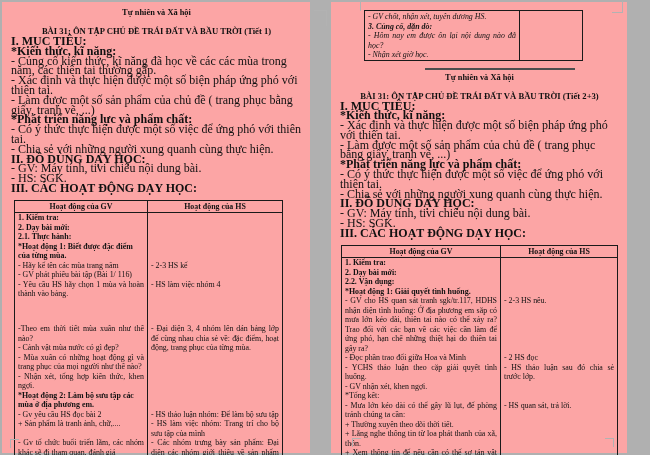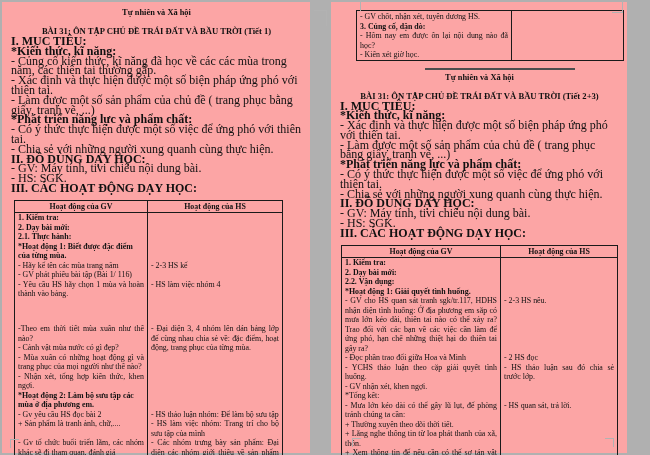--- a/index.html
+++ b/index.html
@@ -20,21 +20,21 @@
   .intro p.b { font-weight:bold; }
   .tbl { border:1px solid #1a1a1a; font-size:7.9px; line-height:9.5px; margin-top:6px; }
   .thead { display:flex; border-bottom:1px solid #1a1a1a; font-weight:bold; }
   .thead .cell { text-align:center; padding:1px 2px; }
   .trow { display:flex; }
   .cell { padding:0 3px; }
   .cell.gv { border-right:1px solid #1a1a1a; flex:none; }
   .cell.hs { flex:1; }
   .tbl-p1  { margin-left:3px;  width:269px; }
   .tbl-p1  .gv { width:133px; }
-  .tbl-p2c { margin-left:16px; width:268px; margin-top:2px; }
+  .tbl-p2c { margin-left:24px; width:219px; margin-top:2px;font-style:italic; }
   .tbl-p2c .gv { width:155px; }
   .tbl-p2m { margin-left:1px;  width:277px; }
   .tbl-p2m .gv { width:159px; }
   .tbl .trow:first-of-type .cell { padding-top:1px; }
   .para { margin:0; text-align:justify; }
   .para.b { font-weight:bold; text-align:left; }
   .spacer { height:9.5px; }
   .hr2 { height:2px; background:#4d4d4d; width:150px; margin:7px 44px 3px auto; }
   .mark { position:absolute; background:#b2b2b2; }
 </style>
@@ -146,21 +146,21 @@
 </div>
 
 <div class="page" id="p2">
   <div class="inner">
     <div class="tbl tbl-p2c">
         <div class="trow">
           <div class="cell gv">
             <p class="para">- GV chốt, nhận xét, tuyên dương HS.</p>
             <p class="para b">3. Củng cố, dặn dò:</p>
             <p class="para">- Hôm nay em được ôn lại nội dung nào đã học?</p>
-            <p class="para">- Kiến xét giờ học.</p>
+            <p class="para">- Nhận xét giờ học.</p>
           </div>
           <div class="cell hs"></div>
         </div>
       </div>
     <div class="hr2"></div>
     <div class="subject">Tự nhiên và Xã hội</div>
     <div class="title">BÀI 31: ÔN TẬP CHỦ ĐỀ TRÁI ĐẤT VÀ BẦU TRỜI (Tiết 2+3)</div>
     <div class="intro">
         <p class="b">I. MỤC TIÊU:</p>
         <p class="b">*Kiến thức, kĩ năng:</p>

